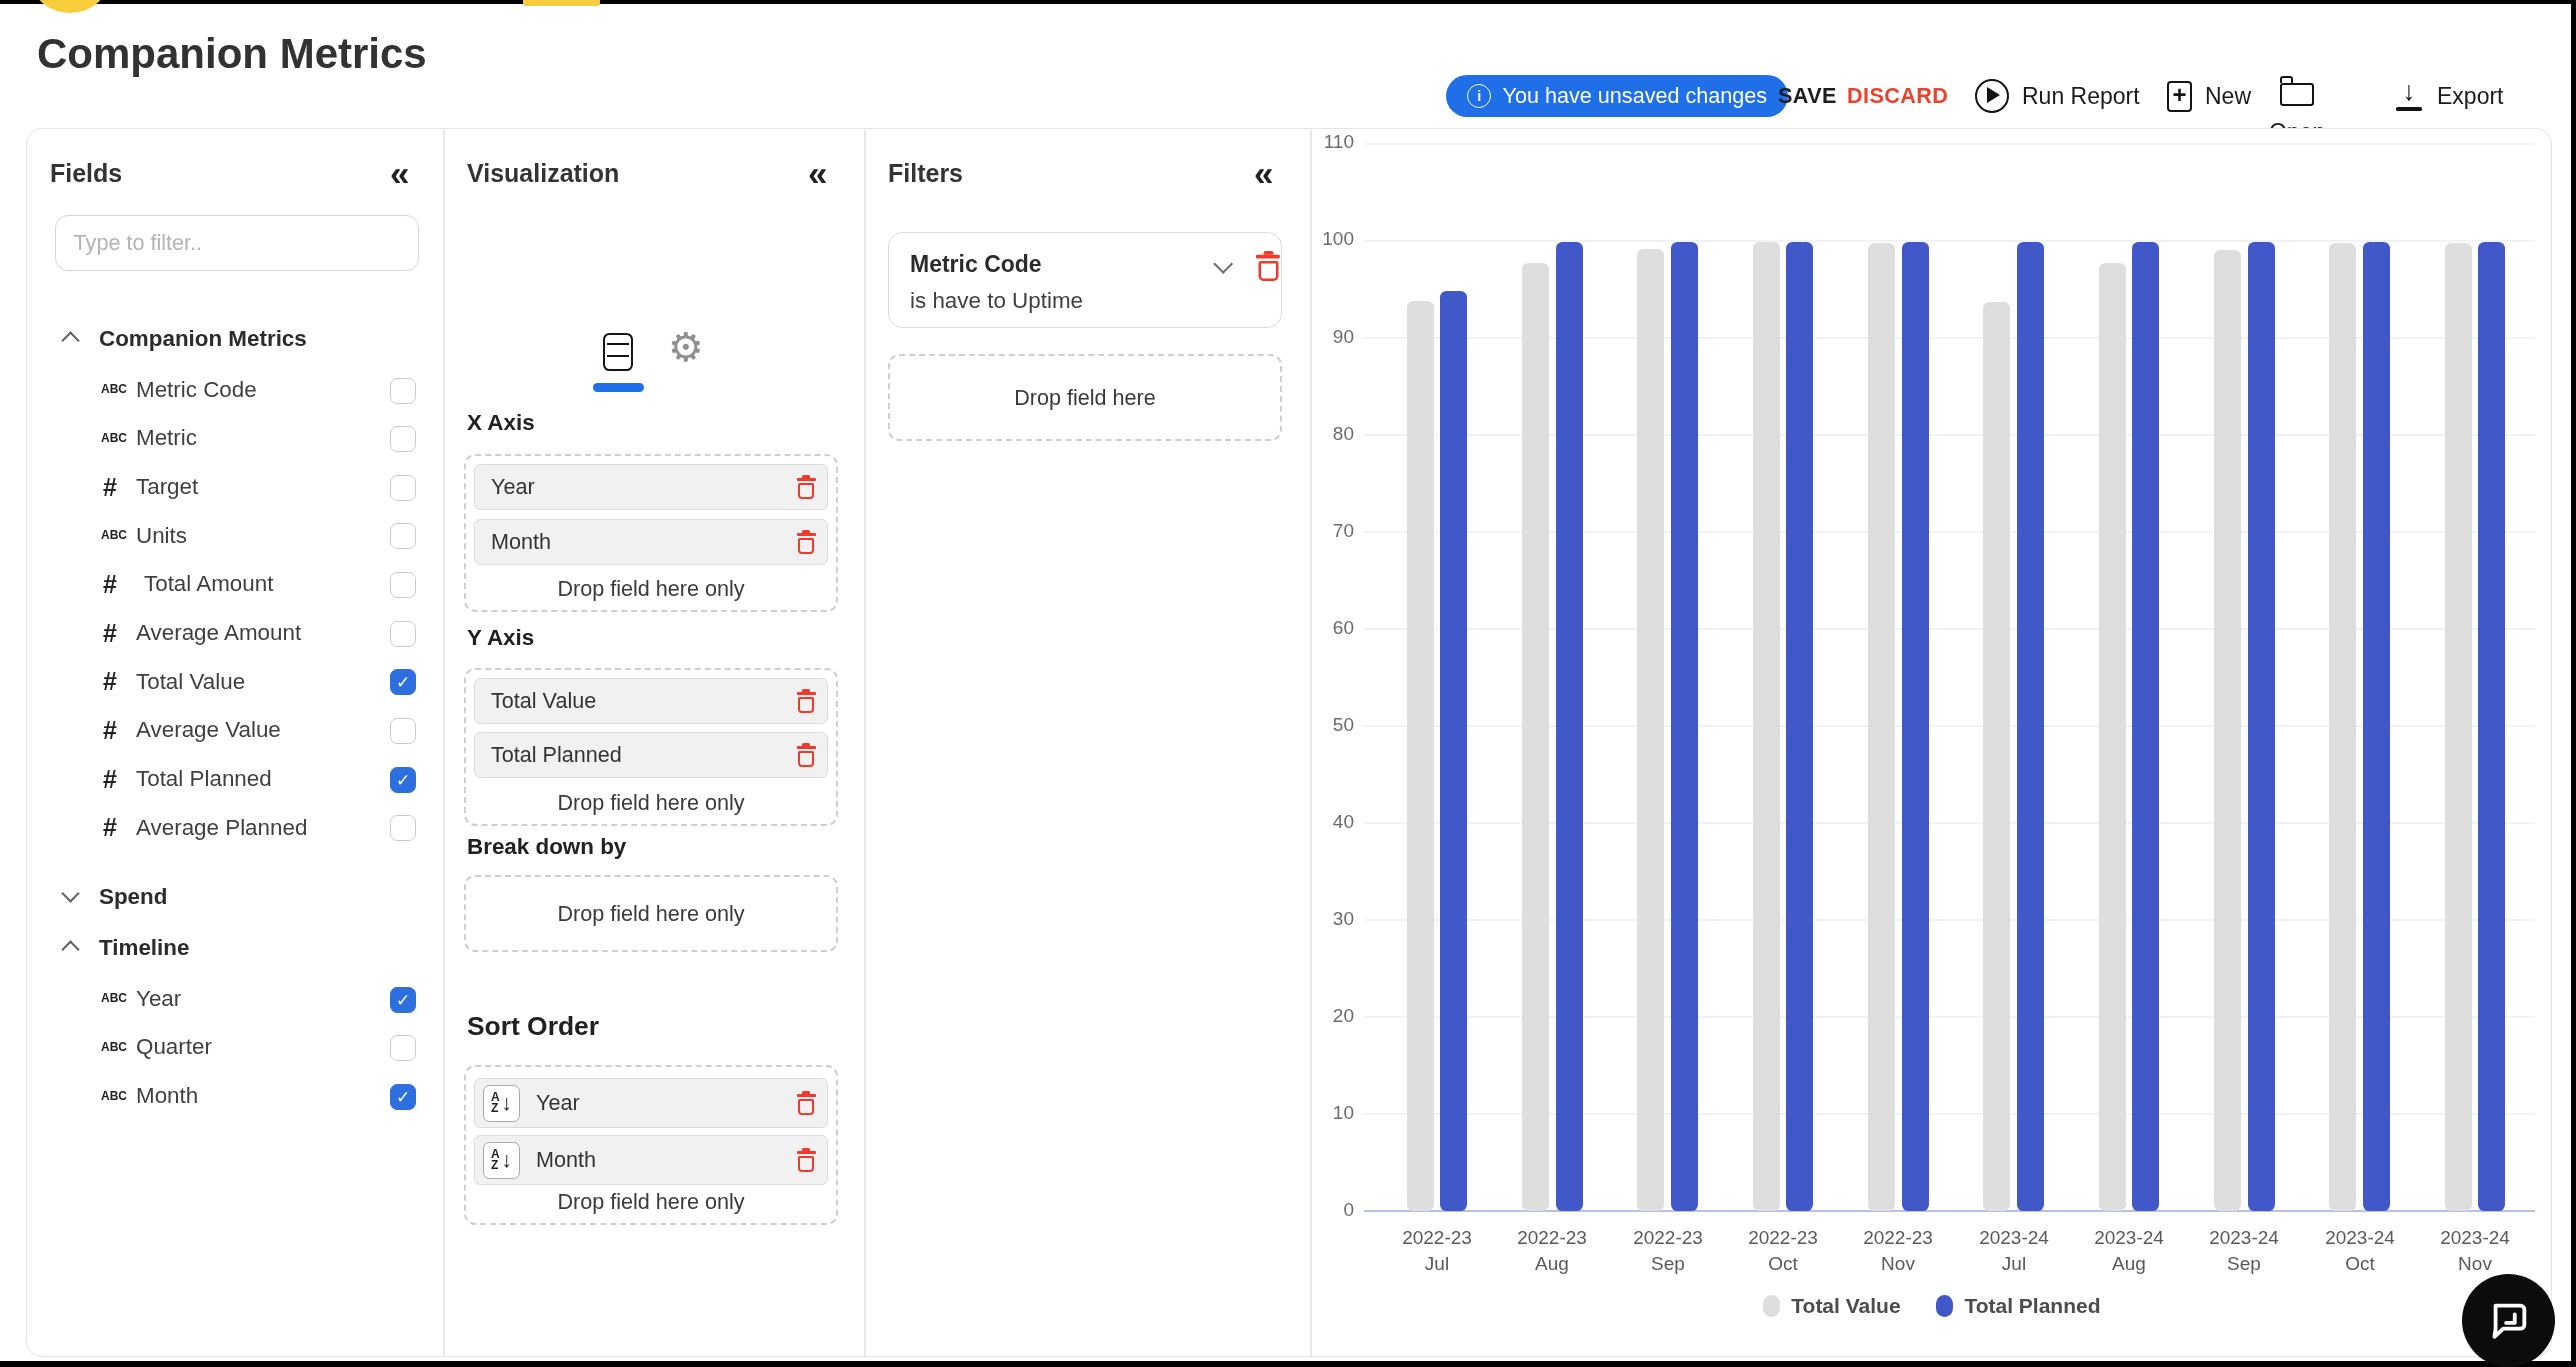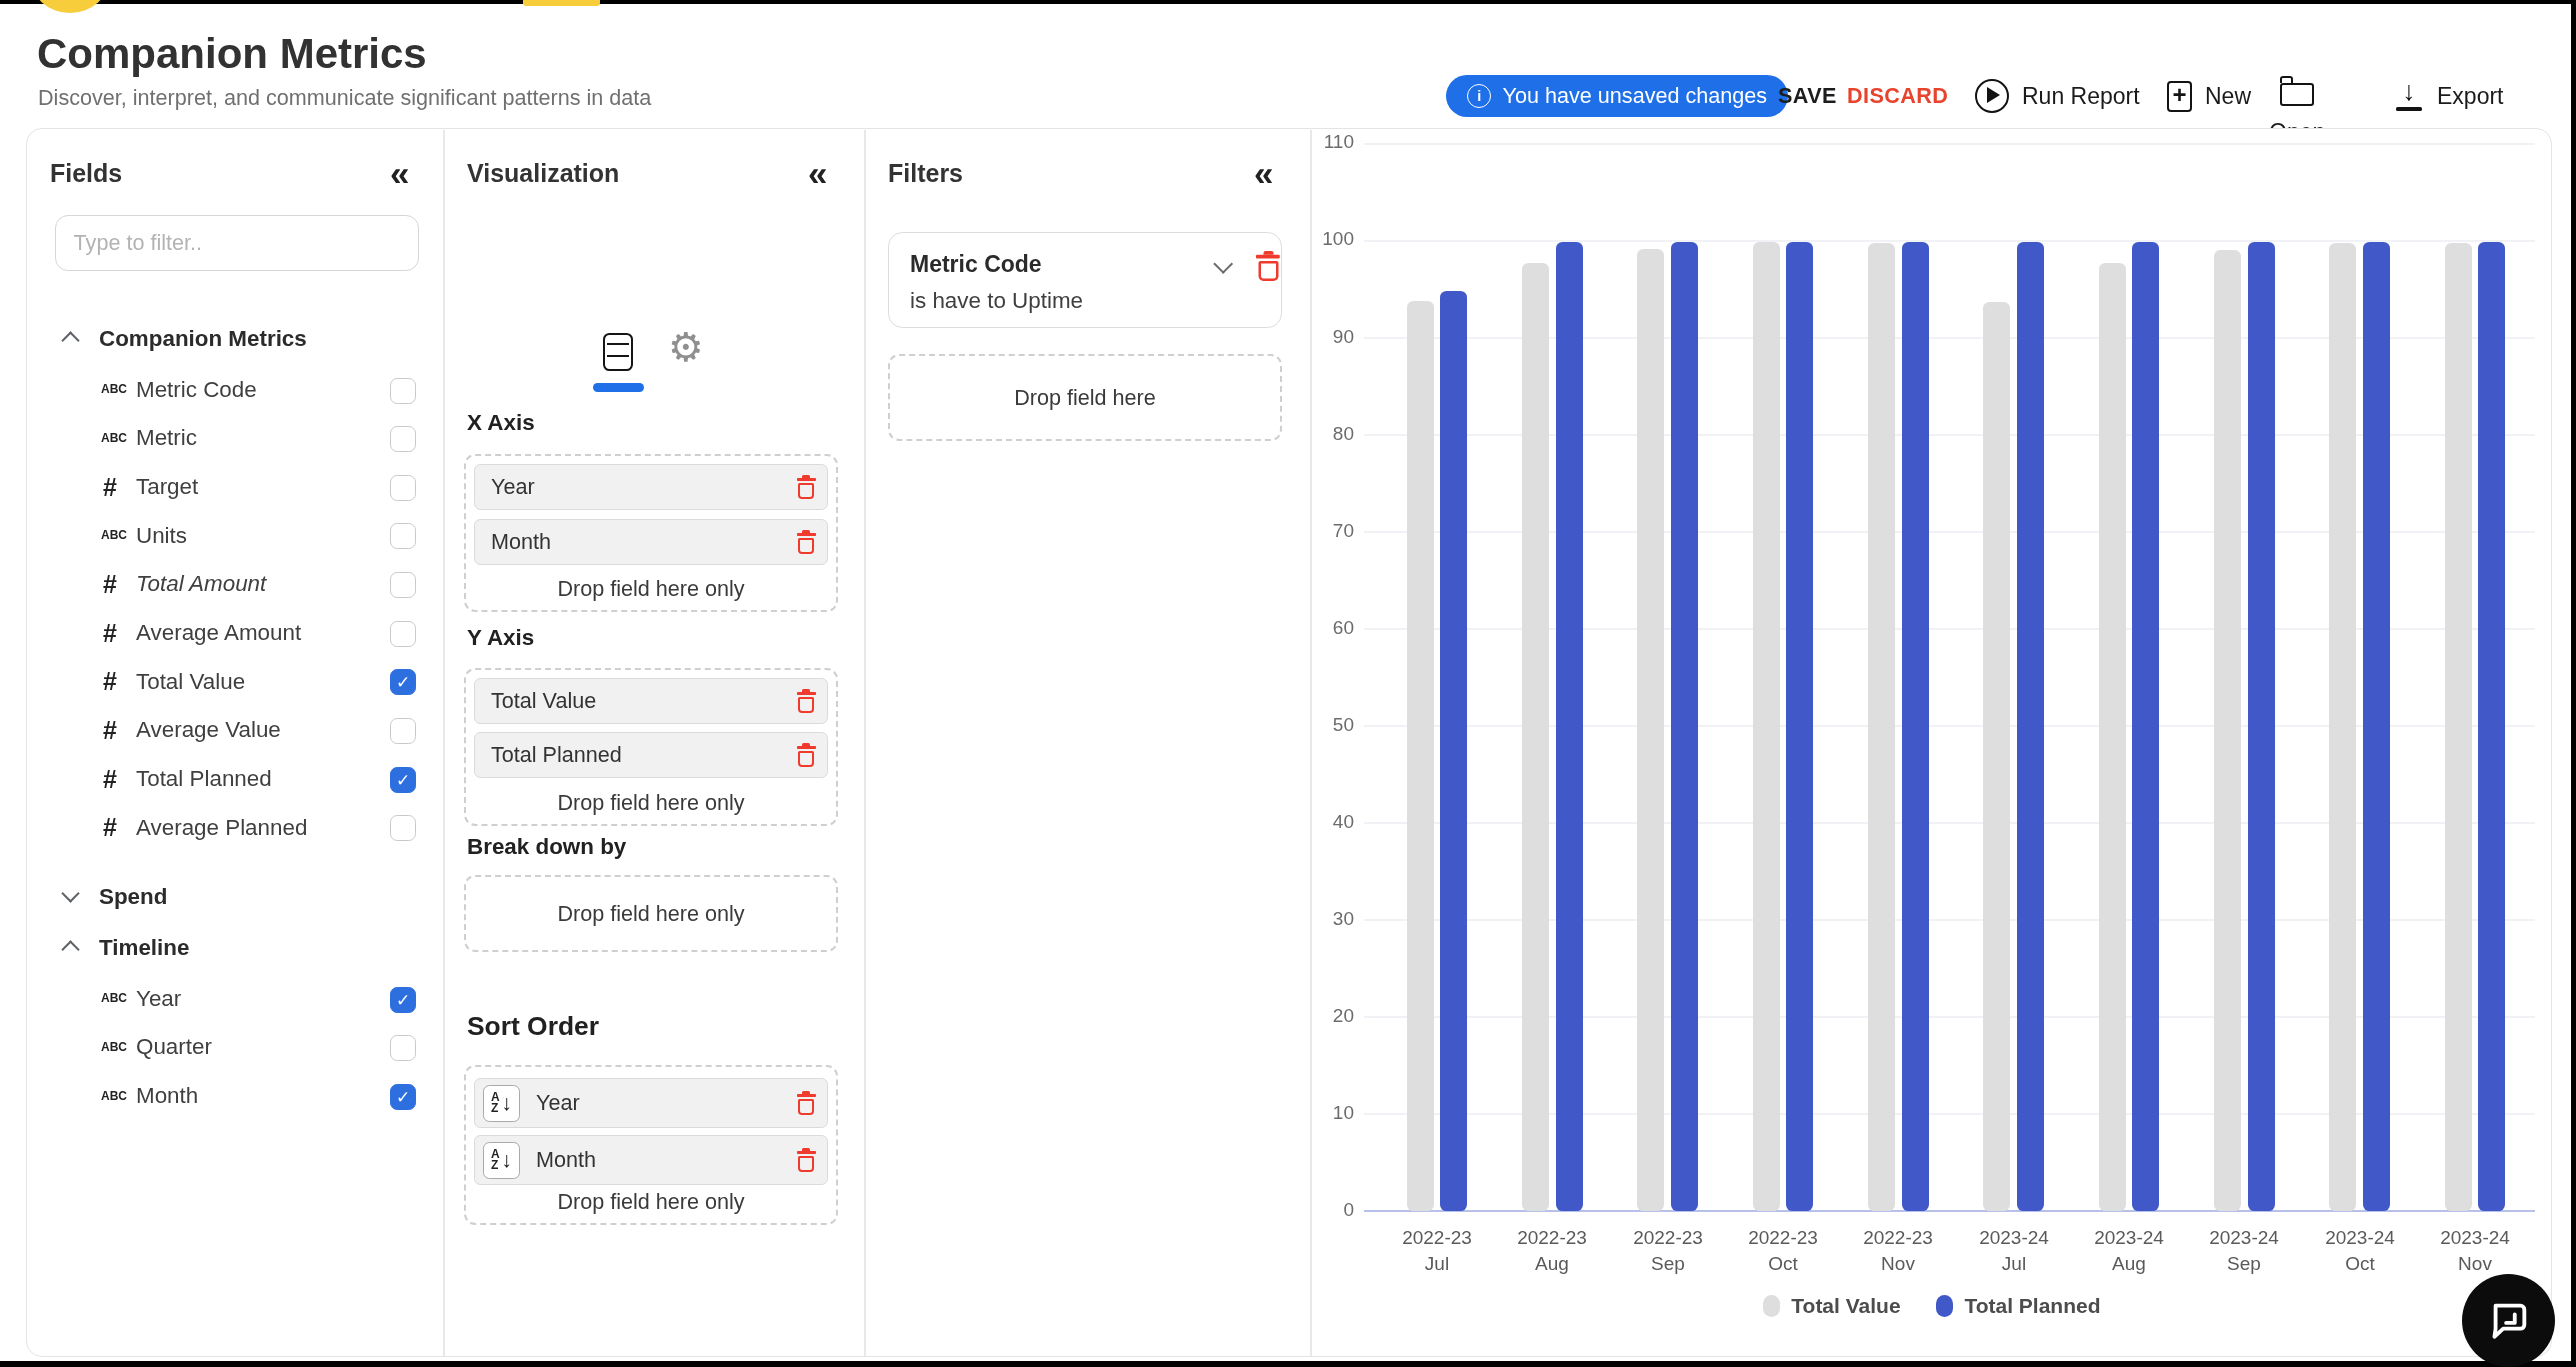--- a/index.html
+++ b/index.html
@@ -102,21 +102,20 @@
 
 <div id="scene">
 
   <div class="abs edge-top"></div>
   <div class="abs edge-right"></div>
   <div class="abs edge-bottom"></div>
   <div class="abs brand-blob" id="brandBlob" style="background: rgb(248, 205, 60);"></div>
   <div class="abs brand-tab" id="brandTab" style="background: rgb(248, 205, 60);"></div>
 
   <div class="abs page-title">Companion Metrics</div>
-  <div class="abs page-sub">Discover, interpret, and communicate significant patterns in data</div>
 
   <div class="abs hrow badge-pill" id="badgePill" style="background: rgb(30, 111, 232);">
     <span class="ic-info">i</span>
     <span>You have unsaved changes</span>
   </div>
   <div class="abs hrow btn-text save">SAVE</div>
   <div class="abs hrow btn-text discard" id="discardBtn" style="color: rgb(232, 67, 44);">DISCARD</div>
   <div class="abs hrow act run">
     <span class="ic-play"></span>
     <span>Run Report</span>
@@ -367,21 +366,21 @@
     <div class="abc" style="left: 101px; top: 431px;">ABC</div>
     <div class="item-label" style="left: 136px; top: 425px;">Metric</div>
     <div class="cb" style="left: 390px; top: 426px;"></div>
     <div class="hash" style="left: 103px; top: 475px;">#</div>
     <div class="item-label" style="left: 136px; top: 474px;">Target</div>
     <div class="cb" style="left: 390px; top: 475px;"></div>
     <div class="abc" style="left: 101px; top: 528px;">ABC</div>
     <div class="item-label" style="left: 136px; top: 523px;">Units</div>
     <div class="cb" style="left: 390px; top: 523px;"></div>
     <div class="hash" style="left: 103px; top: 572px;">#</div>
-    <div class="item-label" style="left: 136px; top: 571px; font-style: italic;">Total Amount</div>
+    <div class="item-label" style="left: 144px; top: 571px;">Total Amount</div>
     <div class="cb" style="left: 390px; top: 572px;"></div>
     <div class="hash" style="left: 103px; top: 621px;">#</div>
     <div class="item-label" style="left: 136px; top: 620px;">Average Amount</div>
     <div class="cb" style="left: 390px; top: 621px;"></div>
     <div class="hash" style="left: 103px; top: 669px;">#</div>
     <div class="item-label" style="left: 136px; top: 669px;">Total Value</div>
     <div class="cb on" style="left: 390px; top: 669px; background: rgb(46, 111, 224);">✓</div>
     <div class="hash" style="left: 103px; top: 718px;">#</div>
     <div class="item-label" style="left: 136px; top: 717px;">Average Value</div>
     <div class="cb" style="left: 390px; top: 718px;"></div>

